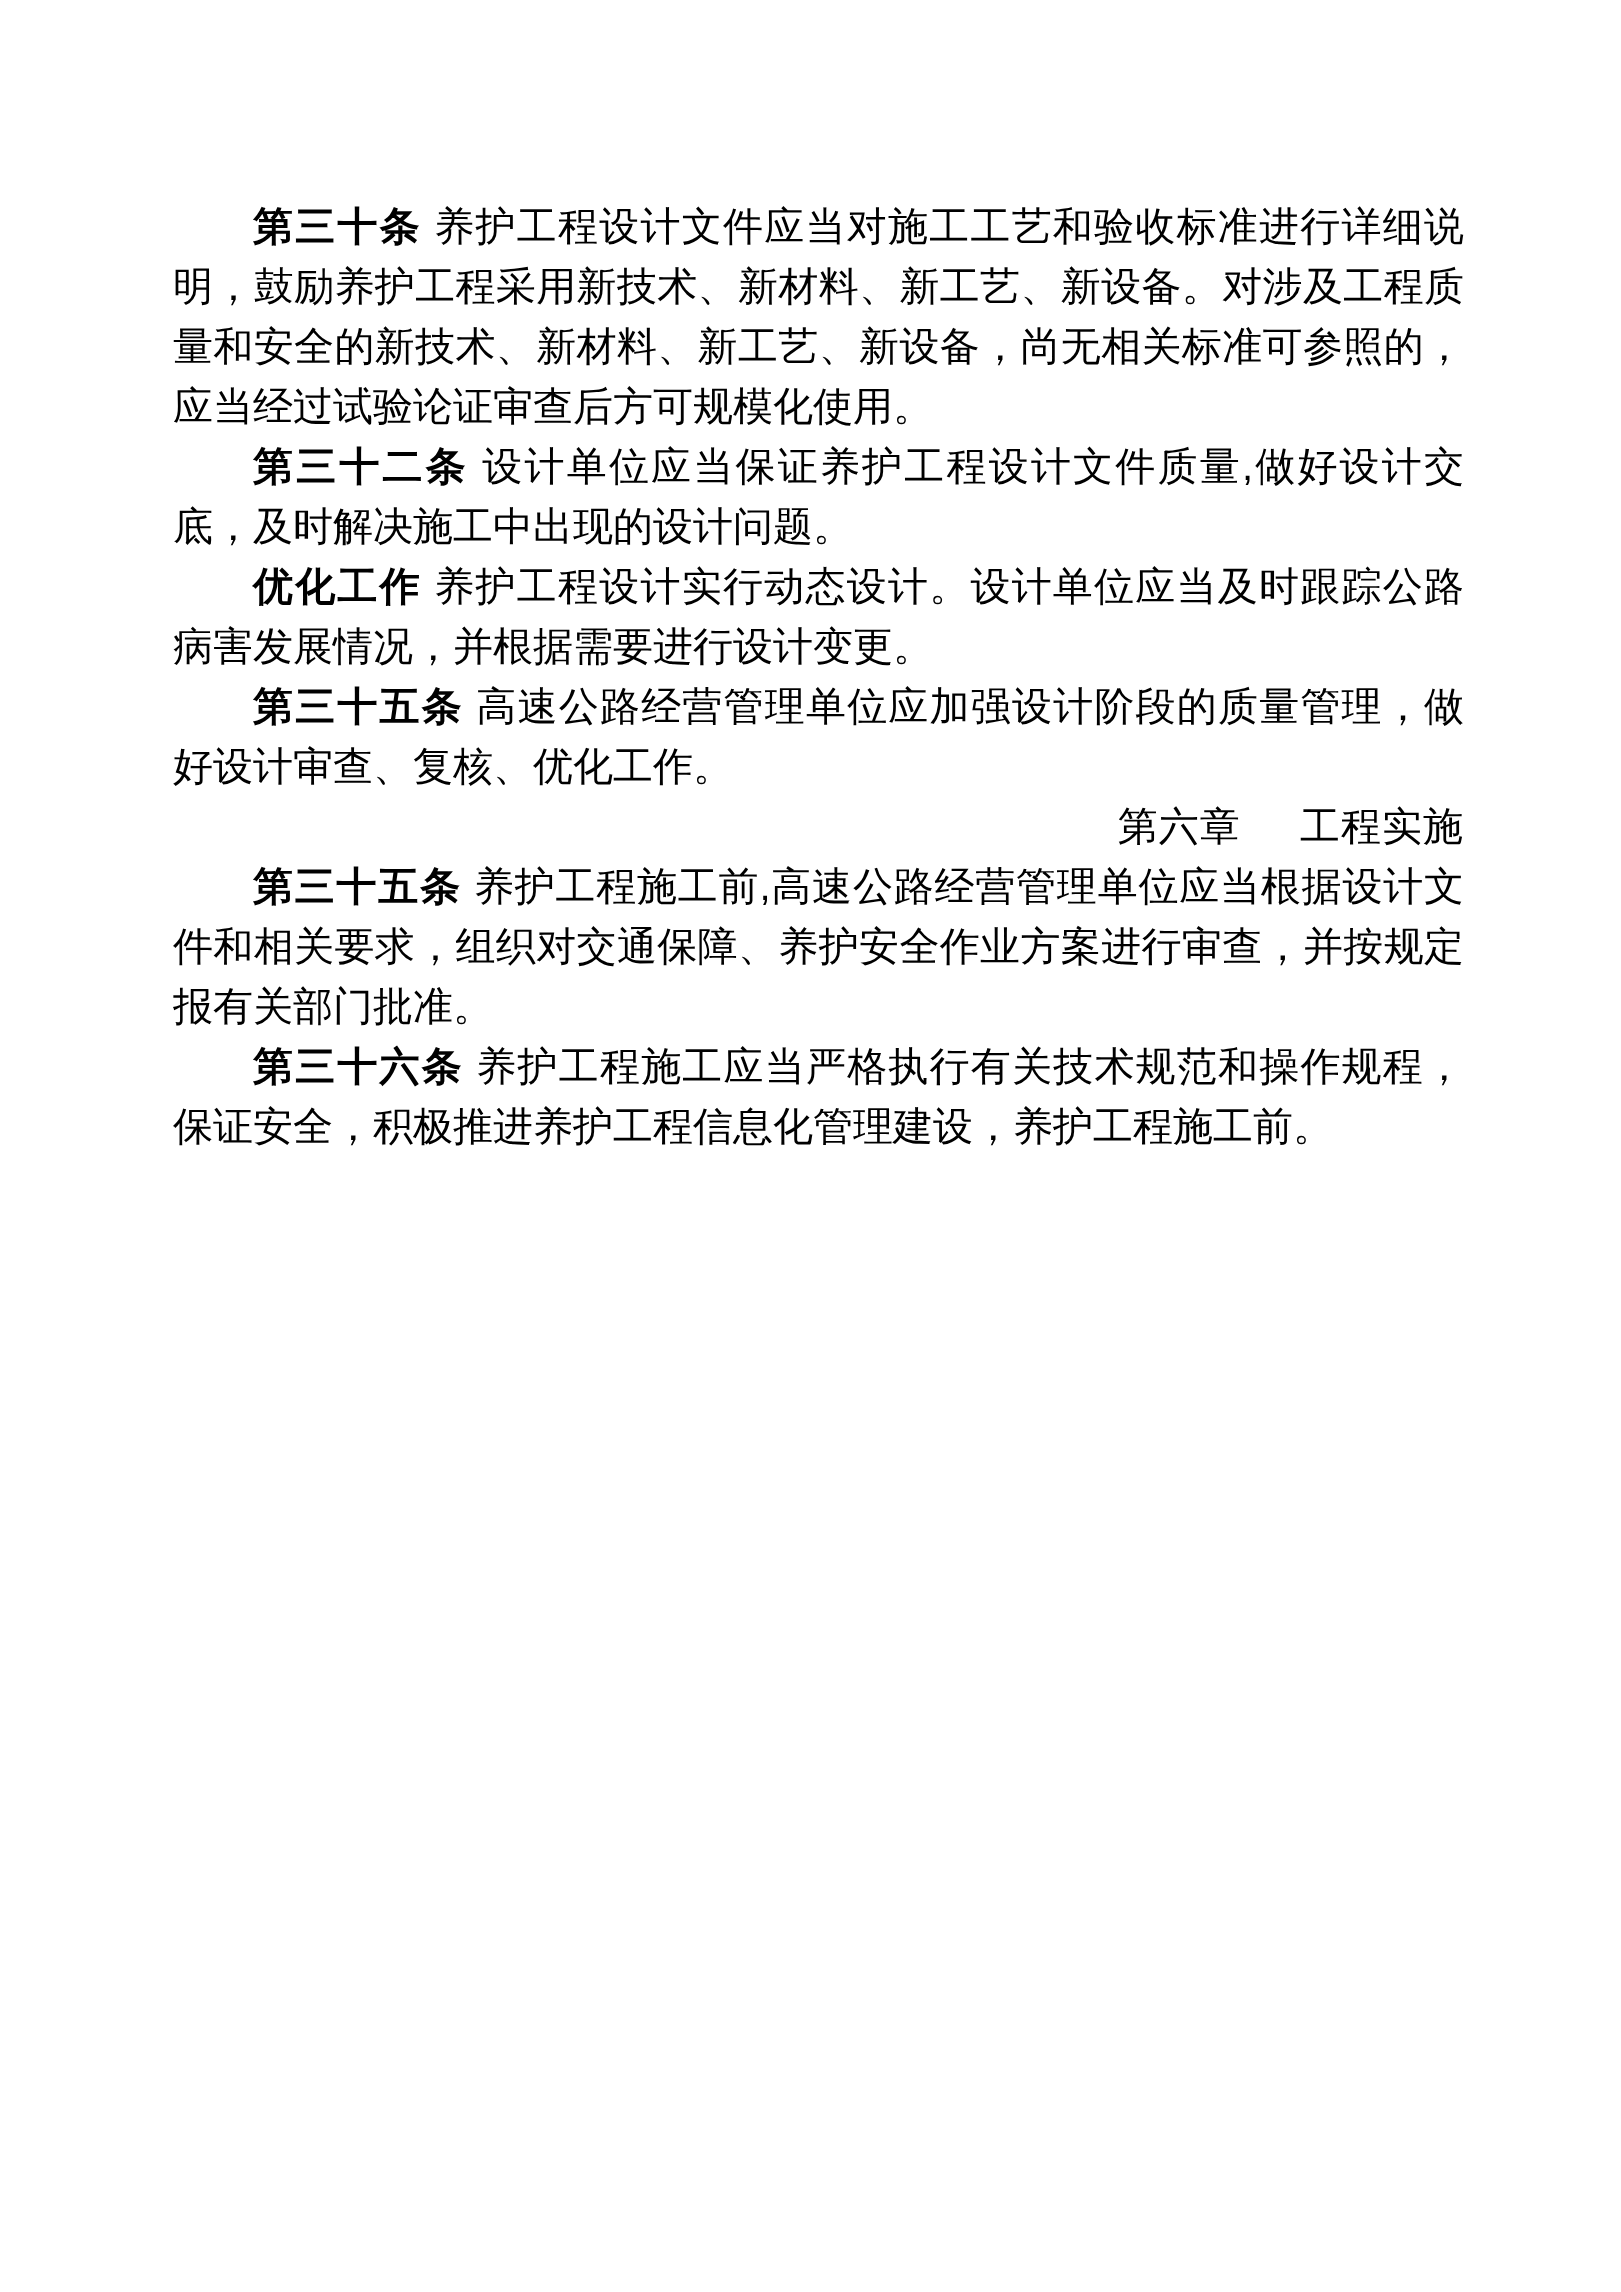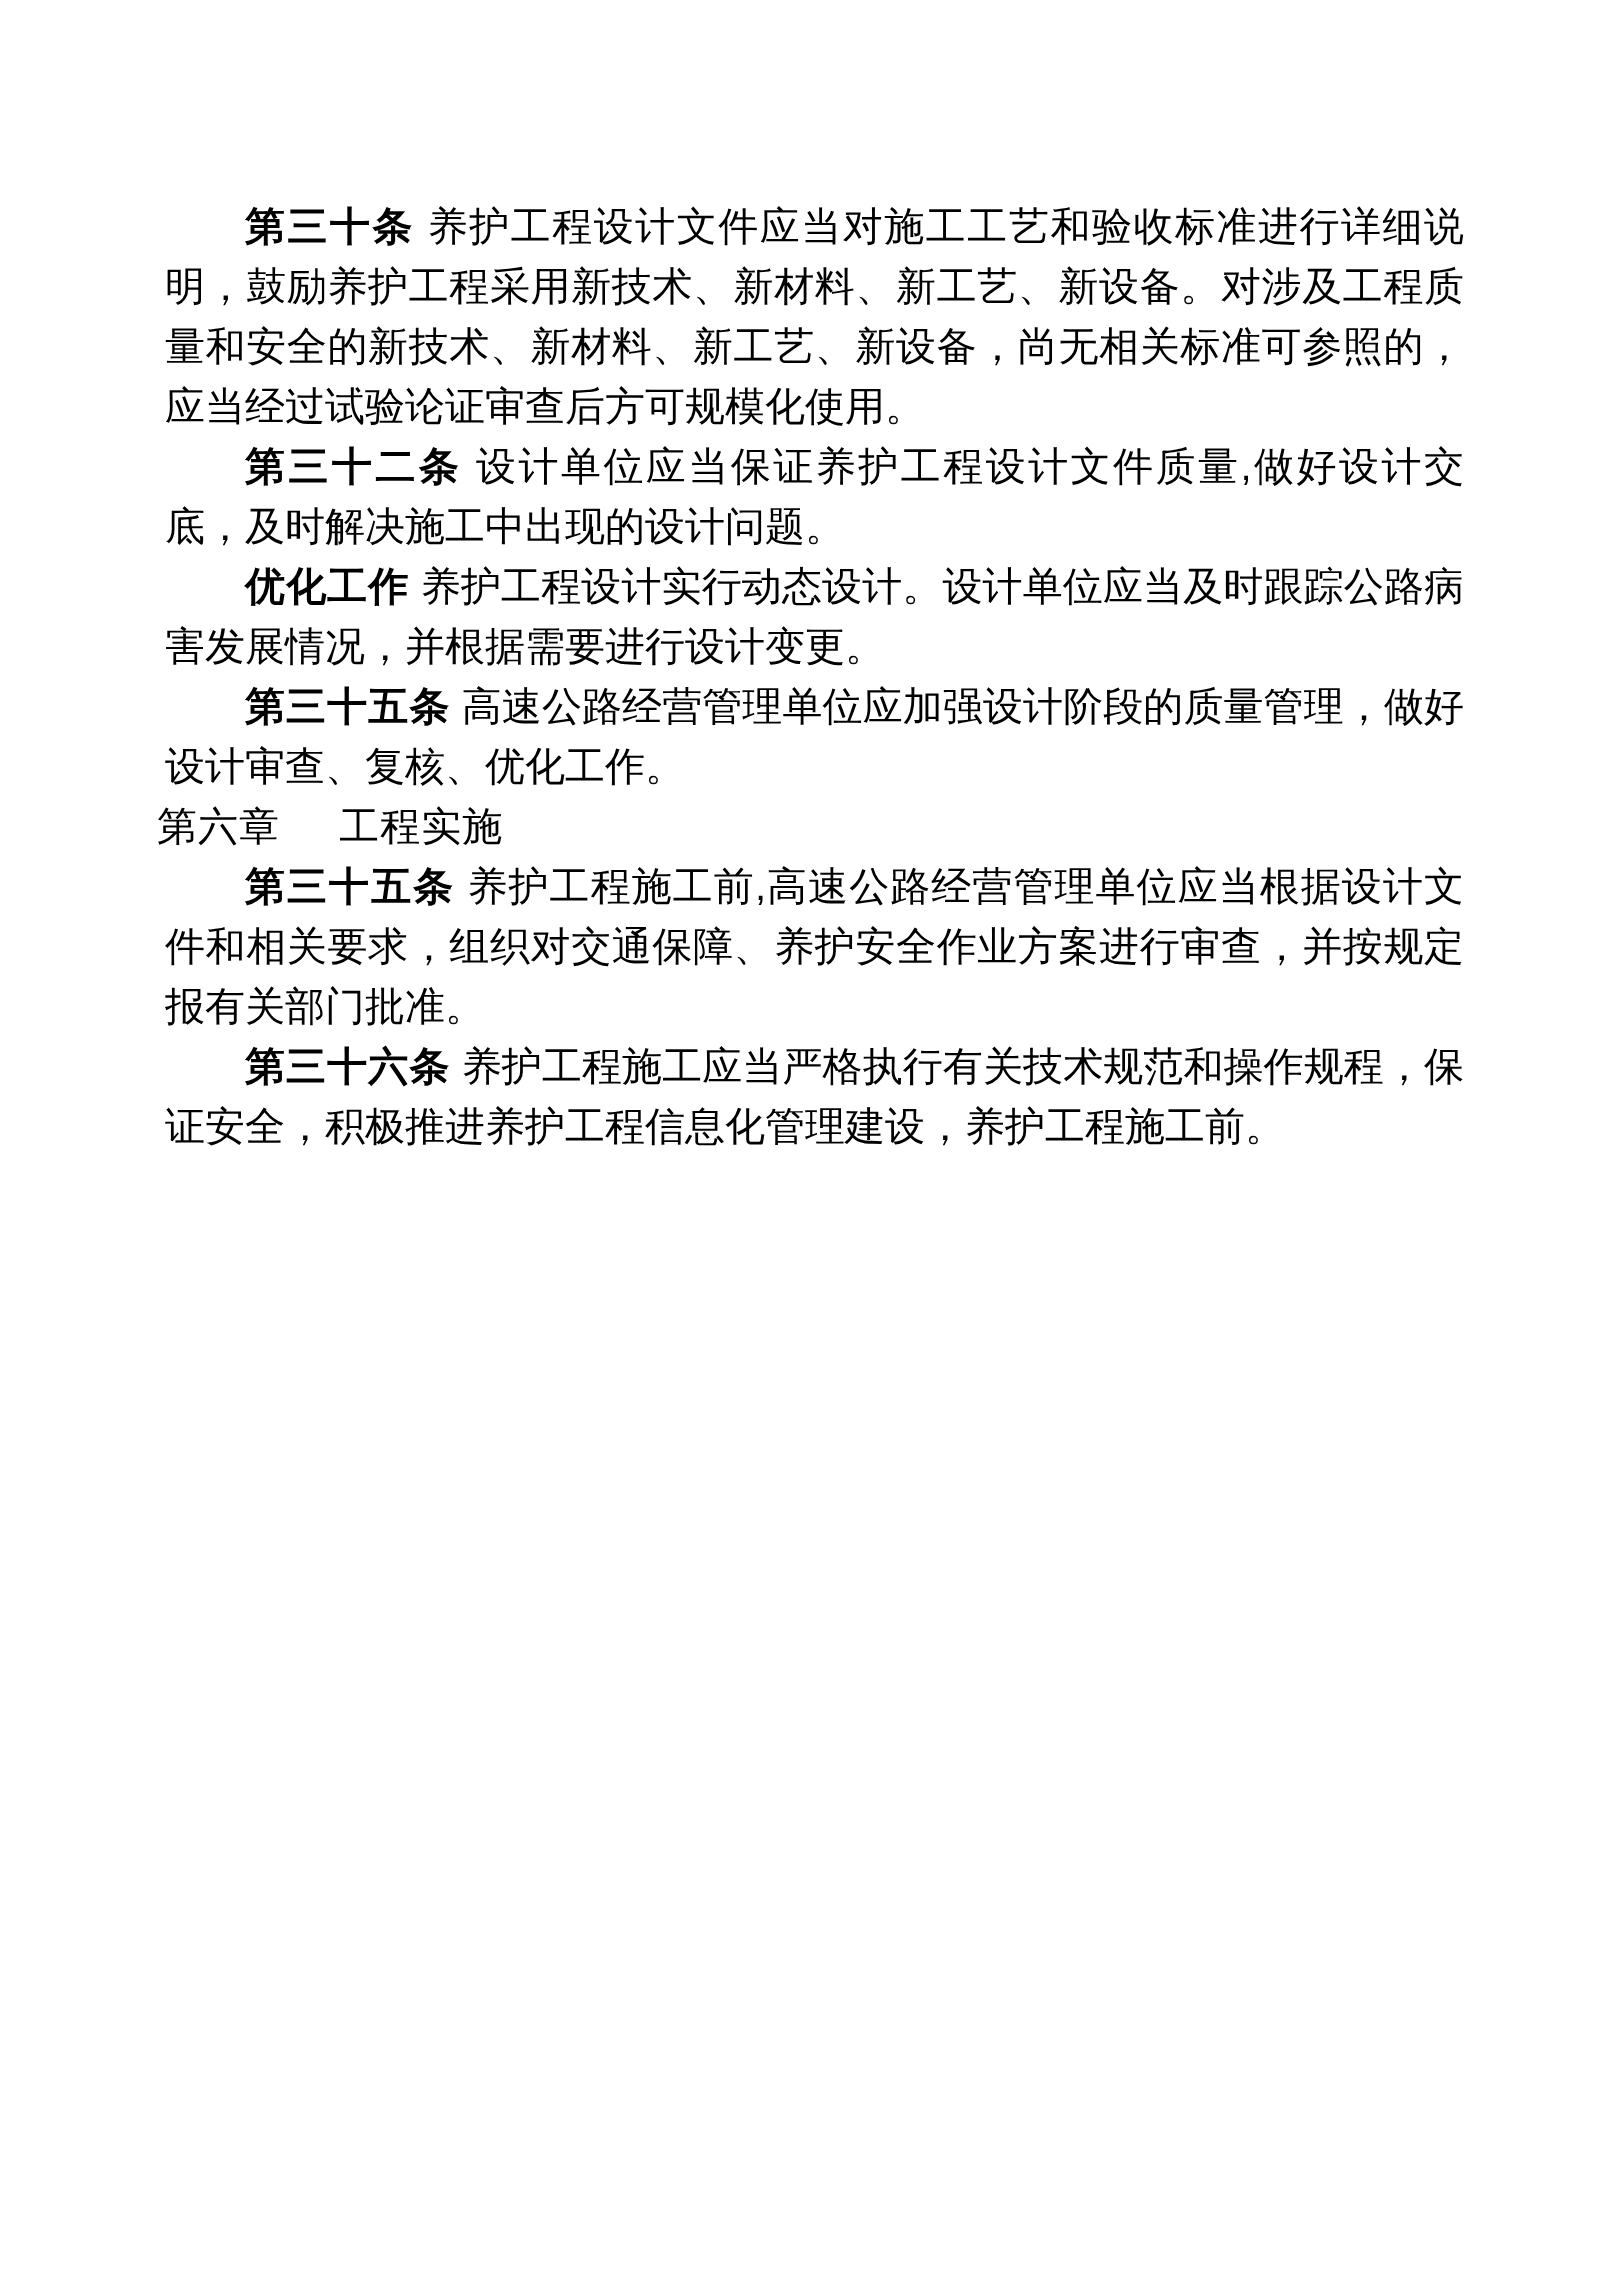--- a/index.html
+++ b/index.html
@@ -21,33 +21,33 @@
   }
   .doc-body {
     width: 100%;
   }
   .para {
     font-size: 40px;
     line-height: 1.50;
     color: #000000;
     text-align: justify;
     text-justify: inter-ideograph;
-    margin: 0 0 0 8px;
+    margin: 0 0 0 16px;
     text-indent: 80px;
     letter-spacing: 0px;
   }
   .para .art {
     font-weight: 700;
     letter-spacing: 1px;
   }
   .chapter-heading {
     font-size: 40px;
     line-height: 1.50;
     color: #000000;
-    text-align: left;
+    text-align: right;
     margin: 0;
     text-indent: 0;
     letter-spacing: 1px;
   }
   .chapter-heading .gap {
     display: inline-block;
     width: 35px;
   }
 </style>
 </head>

